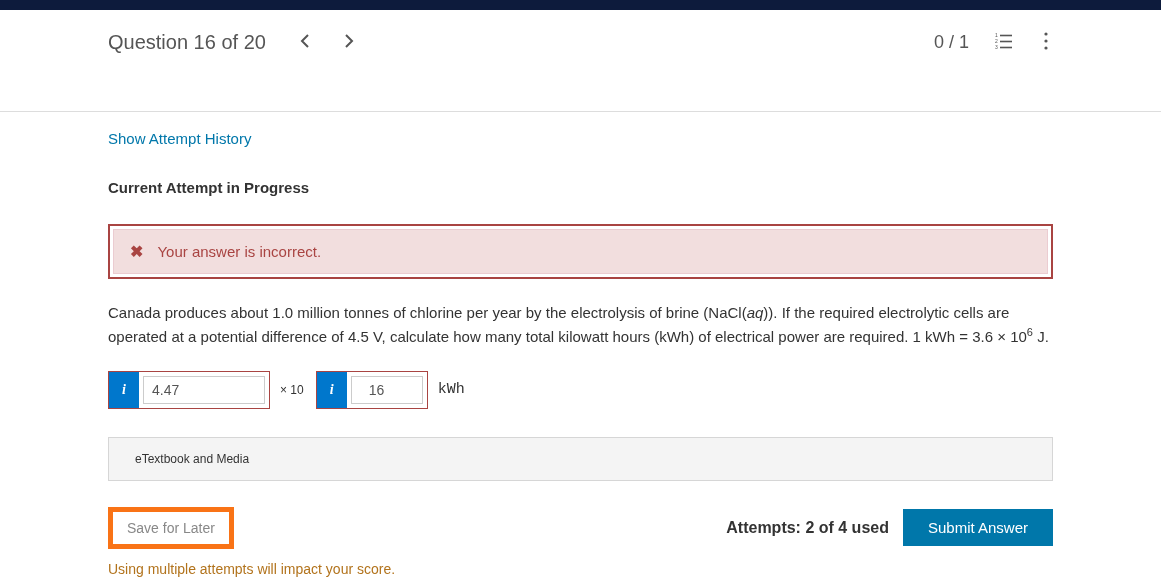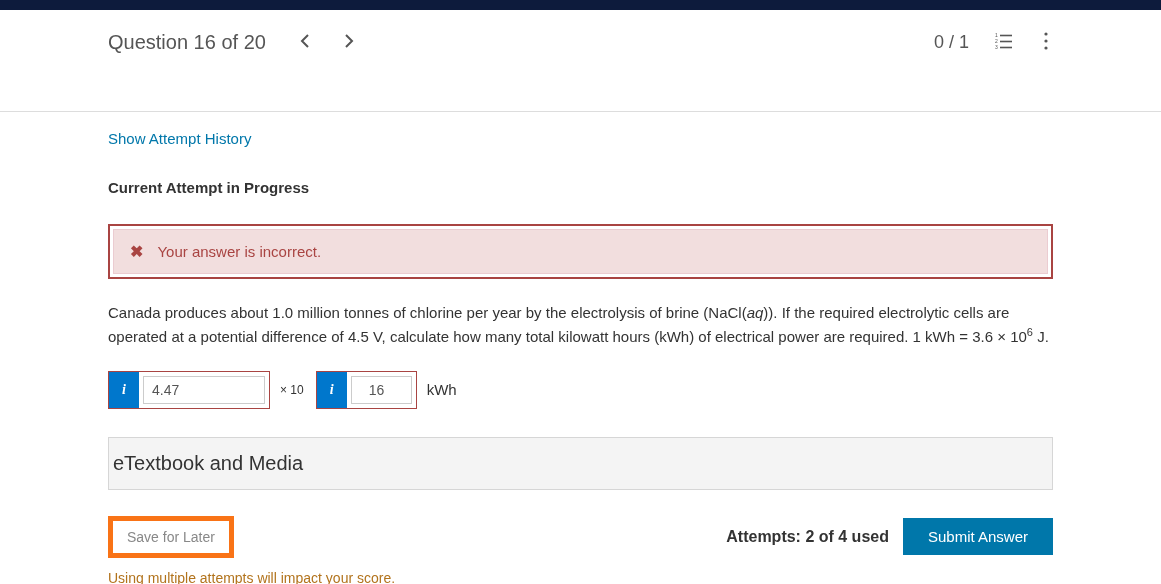--- a/index.html
+++ b/index.html
@@ -21,24 +21,24 @@
     .alert-inner { background: #f2dede; border: 1px solid #ebccd1; padding: 12px 16px; display: flex; align-items: center; gap: 14px; }
     .alert-x { color: #a94442; font-size: 16px; font-weight: bold; }
     .alert-text { color: #a94442; font-size: 15px; }
     .question-text { color: #333; line-height: 1.55; margin: 0 0 22px; }
     .question-text sup { font-size: 11px; vertical-align: super; }
     .answer-row { display: flex; align-items: center; gap: 0; margin-bottom: 28px; }
     .input-group { display: flex; align-items: stretch; border: 1px solid #a94442; }
     .info-chip { background: #0077cc; color: #fff; width: 30px; display: flex; align-items: center; justify-content: center; font-family: Georgia, serif; font-style: italic; font-size: 14px; font-weight: bold; }
     .answer-input { border: 1px solid #ccc; padding: 5px 8px; font-size: 14px; color: #555; margin: 4px; outline: none; }
     .coef-input { width: 122px; }
-    .exp-input { width: 61px; padding-left: 17px; }
+    .exp-input { width: 72px; padding-left: 17px; }
     .times-10 { margin: 0 12px 0 10px; font-size: 12px; color: #333; }
-    .unit-label { margin-left: 10px; font-size: 15px; color: #333; }
-    .ebook-panel { border: 1px solid #d6d6d6; background: #f4f4f4; padding: 14px 4px; font-size: 20px; color: #333; margin-bottom: 26px; }
+    .unit-label { margin-left: 10px; font-size: 15px; color: #333; font-family: Liberation Mono, monospace; }
+    .ebook-panel { border: 1px solid #d6d6d6; background: #f4f4f4; padding: 14px 26px; font-size: 12px; color: #333; margin-bottom: 26px; }
     .bottom-row { display: flex; align-items: center; justify-content: space-between; margin-bottom: 10px; }
     .save-btn { border: 5px solid #f97316; background: #fff; color: #888; padding: 8px 14px; font-size: 14px; cursor: pointer; }
     .right-actions { display: flex; align-items: center; gap: 14px; }
     .attempts-txt { font-size: 16px; font-weight: 600; color: #333; }
     .submit-btn { background: #0077aa; color: #fff; border: none; padding: 10px 25px; font-size: 15px; cursor: pointer; }
     .warning-text { color: #b2731c; font-size: 14px; line-height: 1.5; }
     .clamp { position: relative; }
   </style>
 </head>
 <body>

